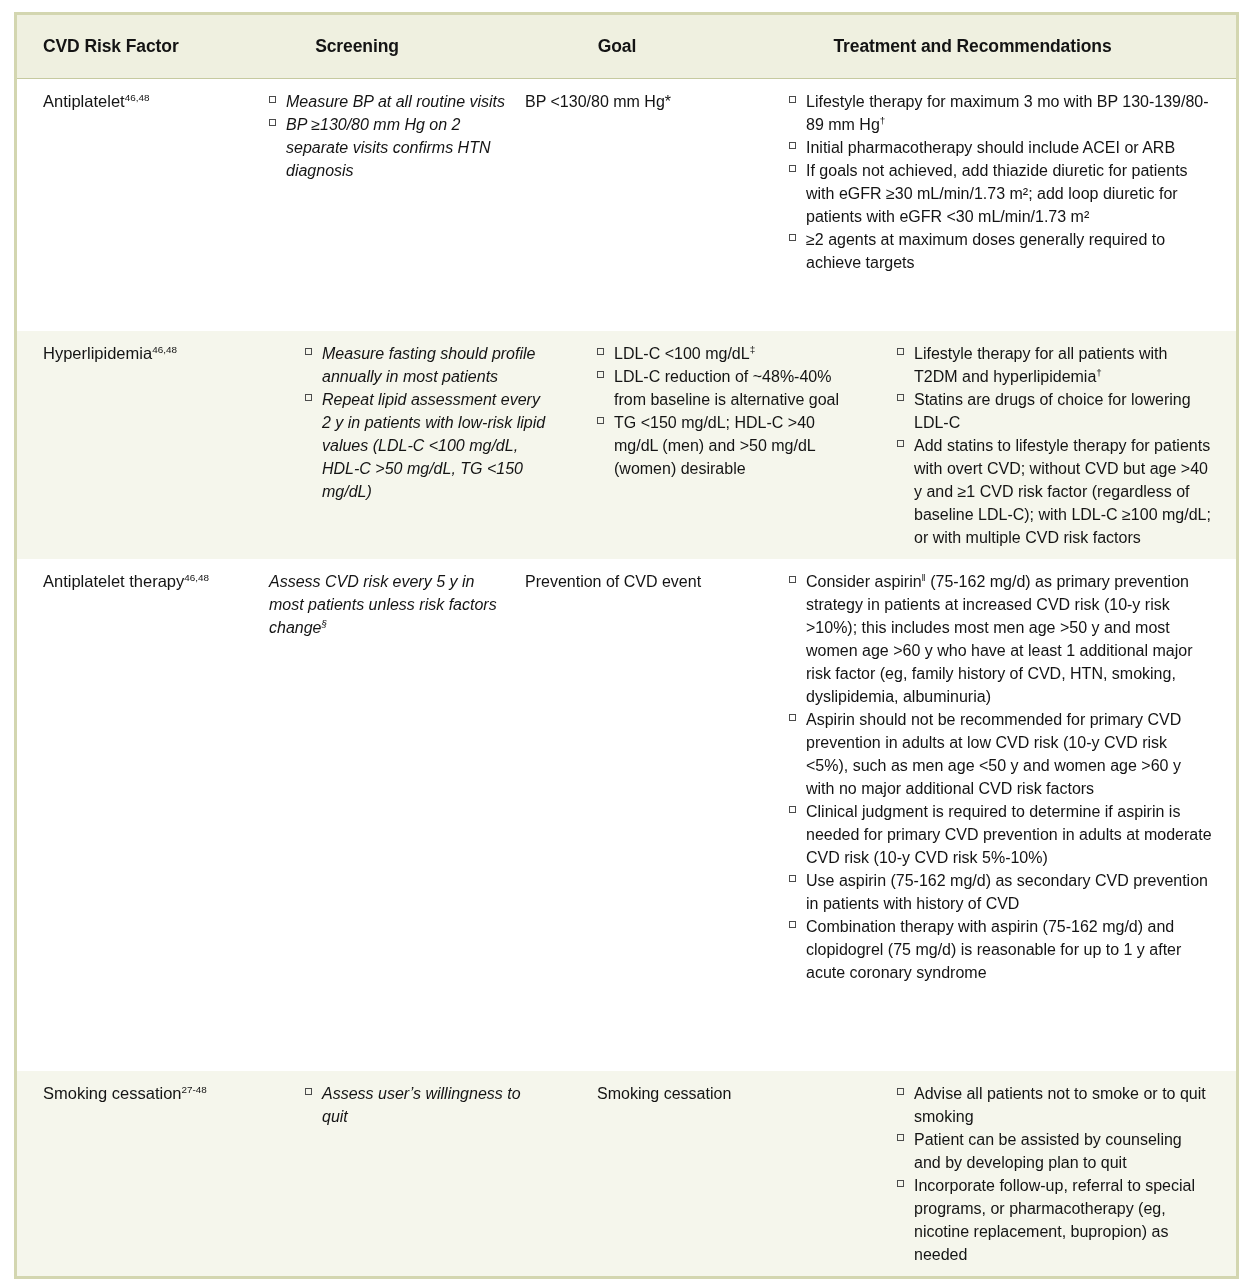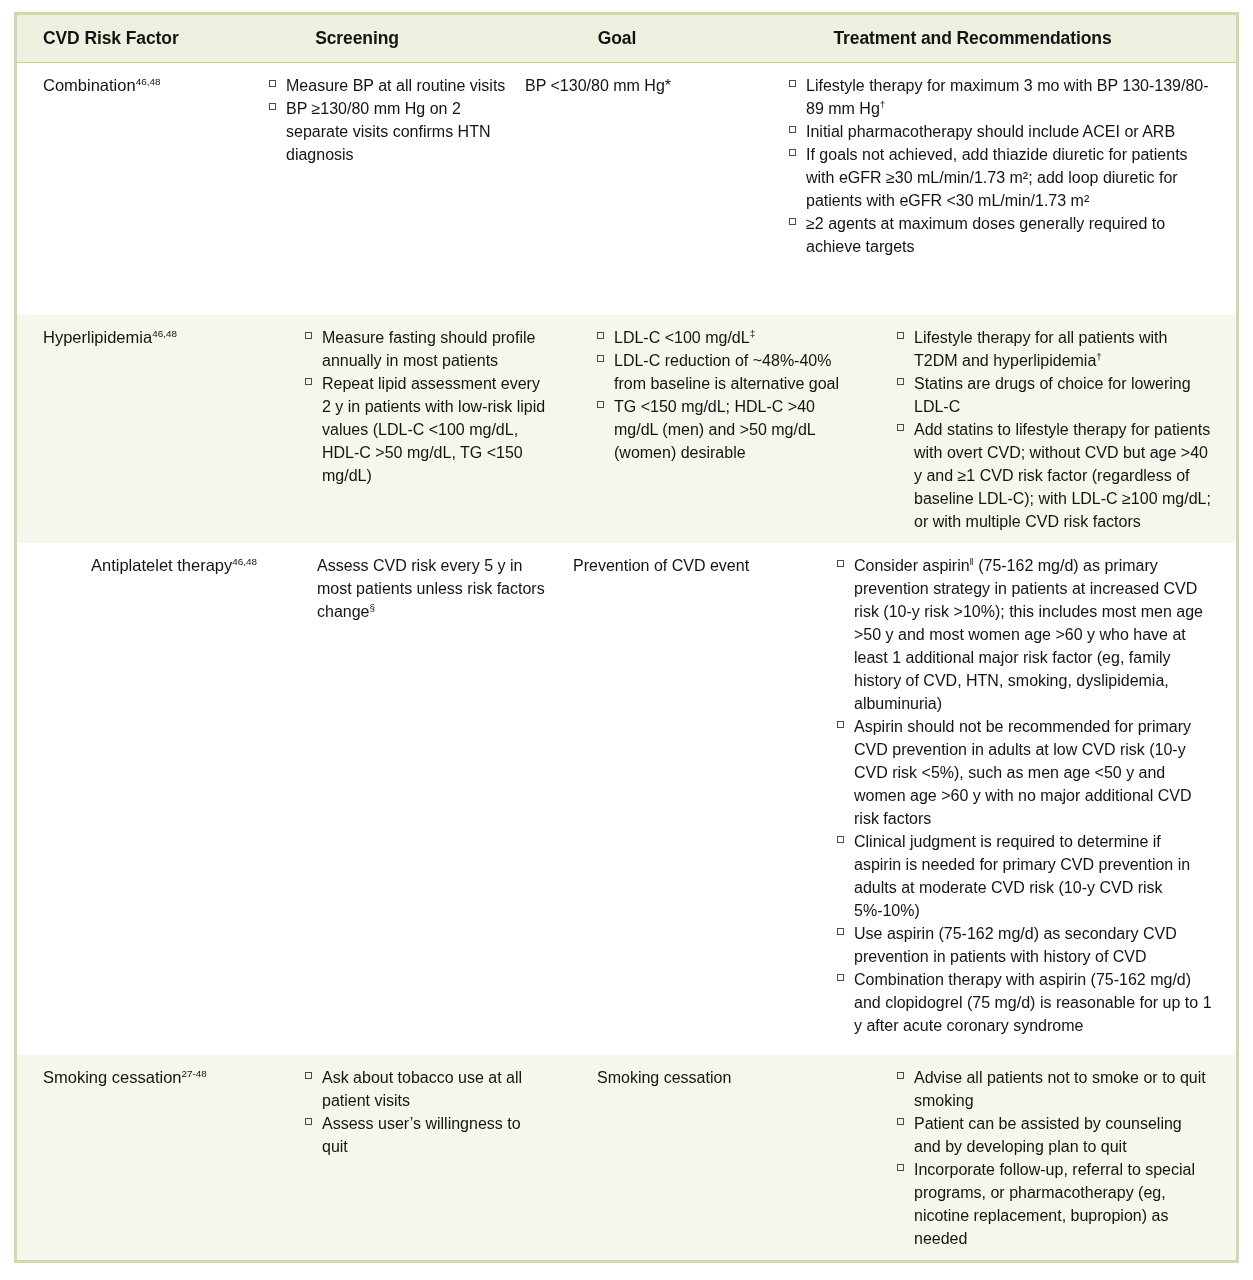--- a/index.html
+++ b/index.html
@@ -21,21 +21,21 @@
     top: 12px;
     width: 1225px;
     border: 3px solid var(--table-border, #d3d6b0);
     background: #ffffff;
   }
   .thead {
     display: grid;
     grid-template-columns: 252px 256px 264px 1fr;
     background: var(--header-bg, #eff0e0);
     border-bottom: 1px solid var(--header-line, #c6caa0);
-    height: 48px;
+    height: 64px;
     align-items: center;
   }
   .th {
     font-weight: bold;
     font-size: 17.5px;
     letter-spacing: -0.1px;
   }
   .th.first { padding-left: 26px; text-align: left; }
   .th.centered { text-align: center; padding-right: 80px; }
   .row {
@@ -44,26 +44,26 @@
     background: #ffffff;
   }
   .row.tinted { background: var(--zebra-bg, #f5f6ec); gap: 36px; }
   .cell {
     padding-top: 11px;
     padding-bottom: 10px;
     font-size: 16px;
     line-height: 23px;
   }
   .cell.factor { padding-left: 26px; padding-right: 14px; }
-  .cell.screening { padding-right: 14px; }
+  .cell.screening { padding-right: 14px; font-style: italic; }
   .cell.goal { padding-right: 18px; }
   .cell.treatment { padding-right: 24px; }
   .row-1 { min-height: 252px; }
   .row-2 { min-height: 222px; }
-  .row-3 { min-height: 512px; margin-left: 48px; }
+  .row-3 { min-height: 512px; }
   .row-4 { min-height: 194px; }
   ul.items { list-style: none; }
   li.item { position: relative; margin: 0; }
   li.item.bulleted { padding-left: 17px; }
   li.item.plain { padding-left: 0; }
   li.item .bullet {
     position: absolute;
     left: 0;
     top: 6px;
     width: 7px;
@@ -88,21 +88,21 @@
 
     <div class="thead">
       <div class="th first">CVD Risk Factor</div>
       <div class="th centered">Screening</div>
       <div class="th centered">Goal</div>
       <div class="th centered">Treatment and Recommendations</div>
     </div>
 
     <div class="row row-1">
       <div class="cell factor">
-        <span class="factor-label">Combination</span><sup>46,48</sup>
+        <span class="factor-label">Antiplatelet</span><sup>46,48</sup>
       </div>
       <div class="cell screening">
         <ul class="items">
             <li class="item bulleted"><span class="bullet"></span><span class="txt">Measure BP at all routine visits</span></li>
             <li class="item bulleted"><span class="bullet"></span><span class="txt">BP ≥130/80 mm Hg on 2 separate visits confirms HTN diagnosis</span></li>
           </ul>
       </div>
       <div class="cell goal">
         <ul class="items">
             <li class="item plain"><span class="txt">BP &lt;130/80 mm Hg*</span></li>
@@ -168,21 +168,21 @@
           </ul>
       </div>
     </div>
 
     <div class="row row-4 tinted">
       <div class="cell factor">
         <span class="factor-label">Smoking cessation</span><sup>27-48</sup>
       </div>
       <div class="cell screening">
         <ul class="items">
-            <li class="item bulleted"><span class="bullet"></span><span class="txt">Ask about tobacco use at all patient visits</span></li>
+            <li class="item bulleted"><span class="bullet"></span></li>
             <li class="item bulleted"><span class="bullet"></span><span class="txt">Assess user’s willingness to quit</span></li>
           </ul>
       </div>
       <div class="cell goal">
         <ul class="items">
             <li class="item plain"><span class="txt">Smoking cessation</span></li>
           </ul>
       </div>
       <div class="cell treatment">
         <ul class="items">

